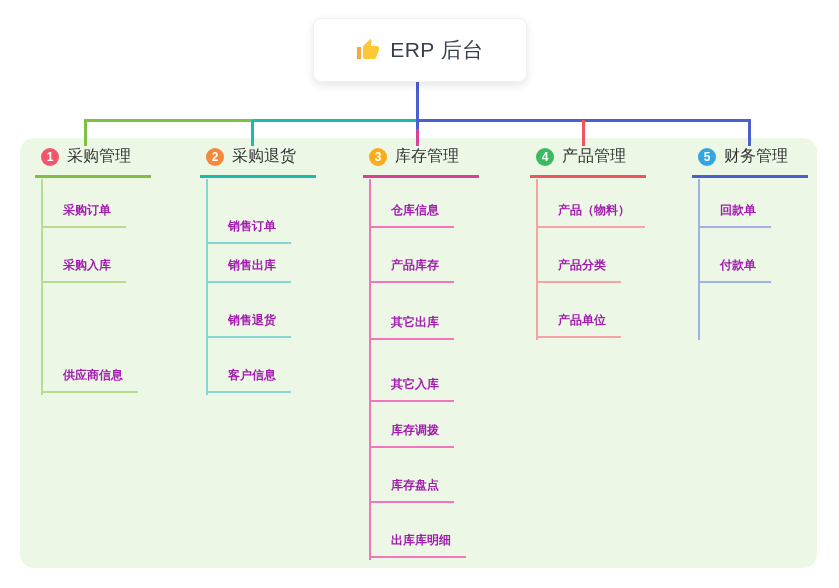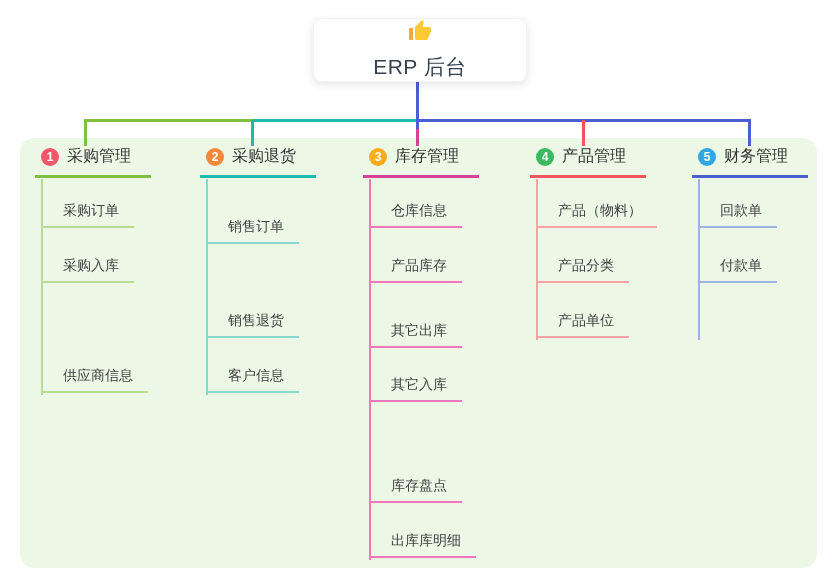--- a/index.html
+++ b/index.html
@@ -6,38 +6,38 @@
   html,body { width:839px; height:588px; background:#ffffff; overflow:hidden; }
   body { font-family:"Liberation Sans","DejaVu Sans",sans-serif; position:relative; }
   .canvas { position:relative; width:839px; height:588px; }
 
   .panel { position:absolute; left:20px; top:138px; width:797px; height:430px;
            background:#ecf7e6; border-radius:14px; }
 
   .root-node { position:absolute; left:313px; top:18px; width:214px; height:64px;
                background:#ffffff; border:1px solid #f1f1f1; border-radius:8px;
                box-shadow:0 3px 10px rgba(0,0,0,0.10);
-               display:flex; align-items:center; justify-content:center; gap:10px;flex-direction:column; }
+               display:flex; align-items:center; justify-content:center; gap:10px; }
   .root-label { font-size:21px; color:#36404e; letter-spacing:0.5px; }
   .root-icon { width:24px; height:24px; display:inline-flex; }
 
   .hline { position:absolute; top:119px; height:3px; }
   .drop  { position:absolute; width:3px; }
 
   .branch { position:absolute; top:146px; }
   .branch-title { position:relative; display:inline-flex; align-items:center; gap:8px;
                   padding:0 20px 8px 6px; border-bottom:3px solid var(--main);
                   font-size:16px; color:#333333; white-space:nowrap; cursor:default; }
   .badge { width:18px; height:18px; min-width:18px; border-radius:50%;
            background:var(--badge); color:#ffffff; font-size:12px; font-weight:bold;
            display:inline-flex; align-items:center; justify-content:center; line-height:1; }
   .vline { position:absolute; left:6px; top:33px; width:2px; background:var(--light); }
   .child { position:absolute; left:6px; padding:0 15px 7px 22px;
-           border-bottom:2px solid var(--light); font-size:14px; line-height:17px;
-           color:#404040; white-space:nowrap; cursor:default; }
+           border-bottom:2px solid var(--light); font-size:12px; line-height:17px;
+           color:#a21caf; white-space:nowrap; cursor:default;font-weight:bold; }
 </style>
 </head>
 <body>
 
 <div class="canvas">
 
   <div class="panel" style="background-color: rgb(236, 247, 230);"></div>
 
   <div class="hline" style="left: 84px; width: 169px; background-color: rgb(127, 192, 66);"></div>
   <div class="hline" style="left: 253px; width: 164px; background-color: rgb(28, 185, 175);"></div>
@@ -72,34 +72,36 @@
     <div class="child" style="top:221px;">供应商信息</div>
   </div>
 
   <div class="branch" style="left: 200px; --main: #1cb9af; --light: #85d7d0; --badge: #f6883c;">
     <div class="branch-title">
       <span class="badge">2</span>
       <span>采购退货</span>
     </div>
     <div class="vline" style="height:216px;"></div>
     <div class="child" style="top:56px;margin-top:16px;">销售订单</div>
+    <div class="child" style="top:111px;">销售出库</div>
     <div class="child" style="top:221px;">客户信息</div>
     <div class="child" style="top:166px;">销售退货</div>
   </div>
 
   <div class="branch" style="left: 363px; --main: #d84296; --light: #f176bd; --badge: #fbab1b;">
     <div class="branch-title">
       <span class="badge">3</span>
       <span>库存管理</span>
     </div>
     <div class="vline" style="height:381px;"></div>
     <div class="child" style="top:56px;">仓库信息</div>
     <div class="child" style="top:111px;">产品库存</div>
-    <div class="child" style="top:176px;text-align:center;">其它出库</div>
+    <div class="child" style="top:168px;text-align:center;">其它出库</div>
     <div class="child" style="top:230px;">其它入库</div>
+    <div class="child" style="top:276px;">库存调拨</div>
     <div class="child" style="top:386px;">出库库明细</div>
     <div class="child" style="top:331px;">库存盘点</div>
   </div>
 
   <div class="branch" style="left: 530px; --main: #f0545f; --light: #f7a2a4; --badge: #3cba60;">
     <div class="branch-title">
       <span class="badge">4</span>
       <span>产品管理</span>
     </div>
     <div class="vline" style="height:161px;"></div>

